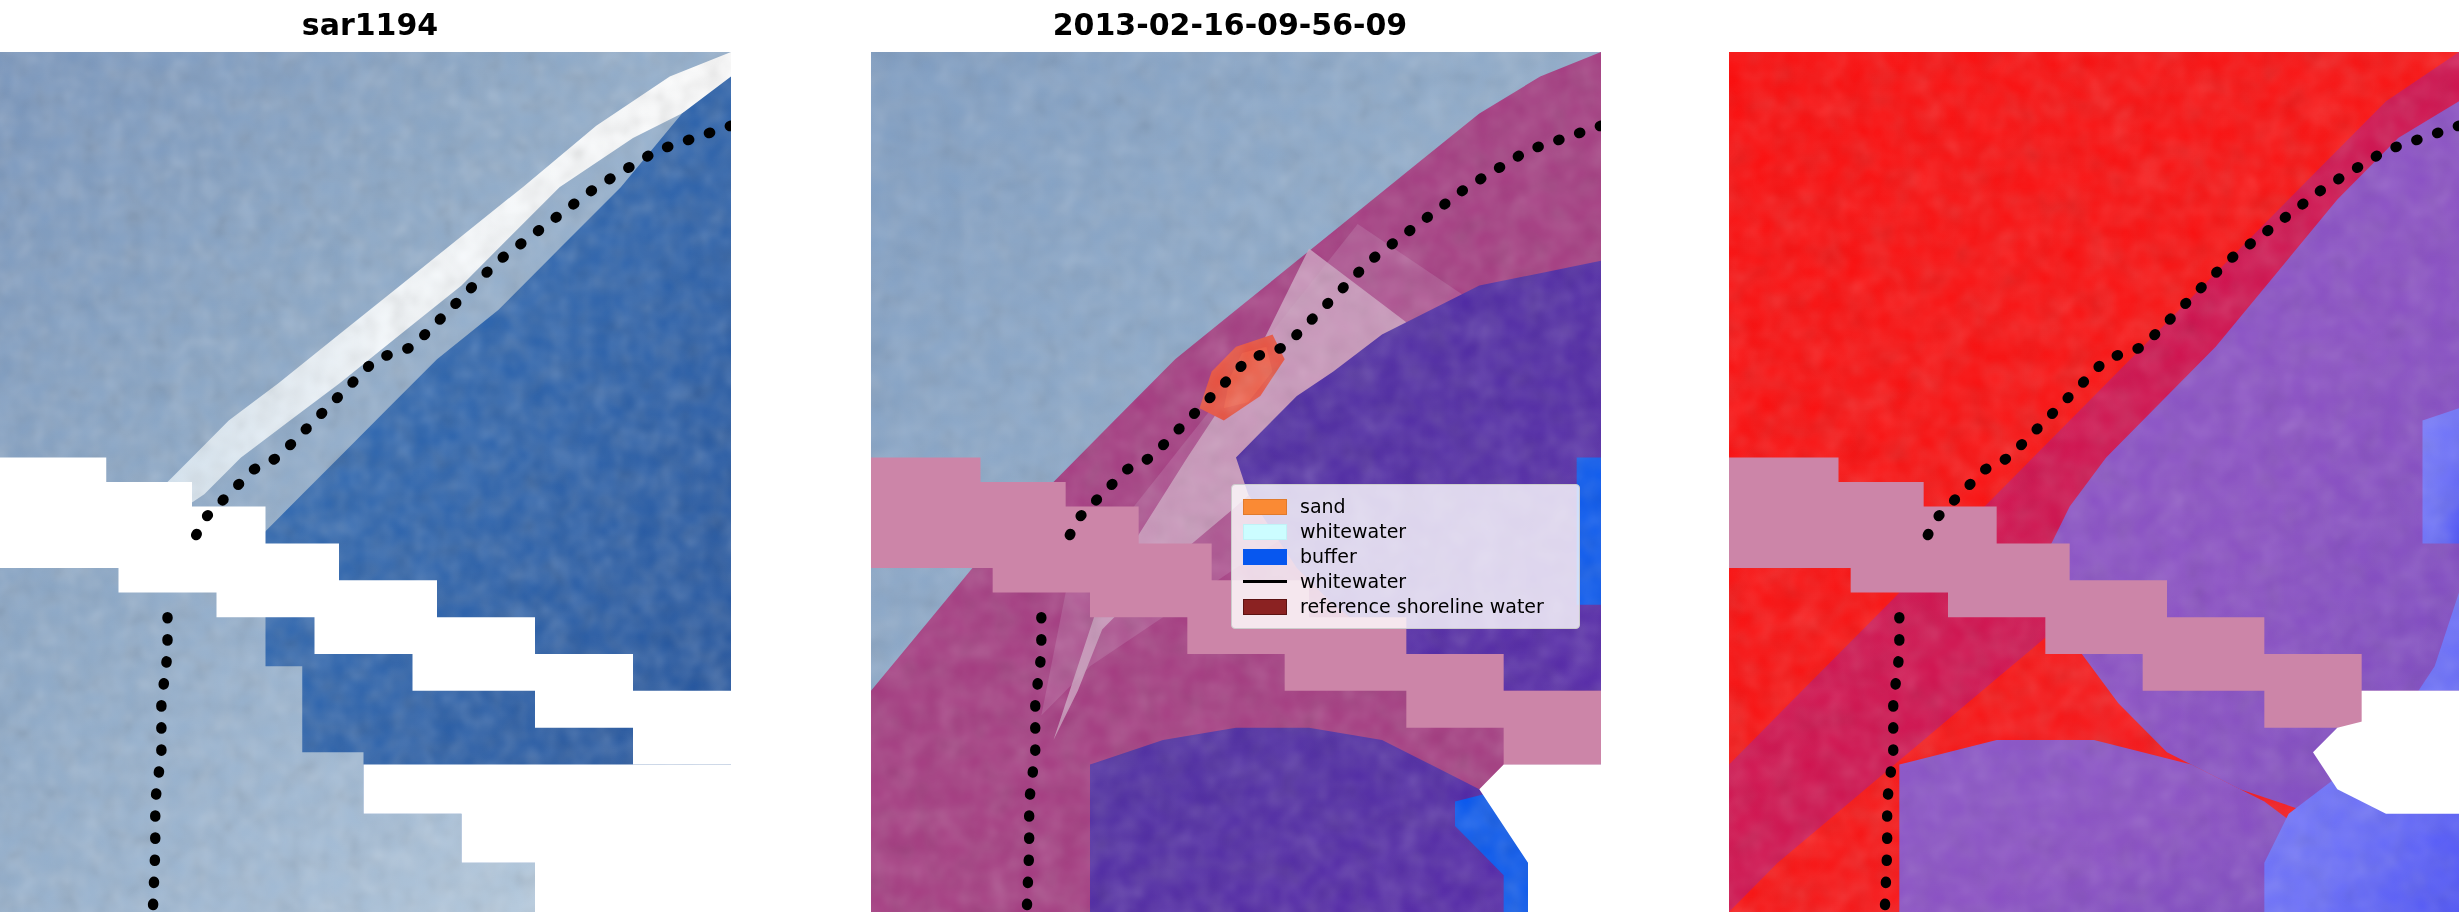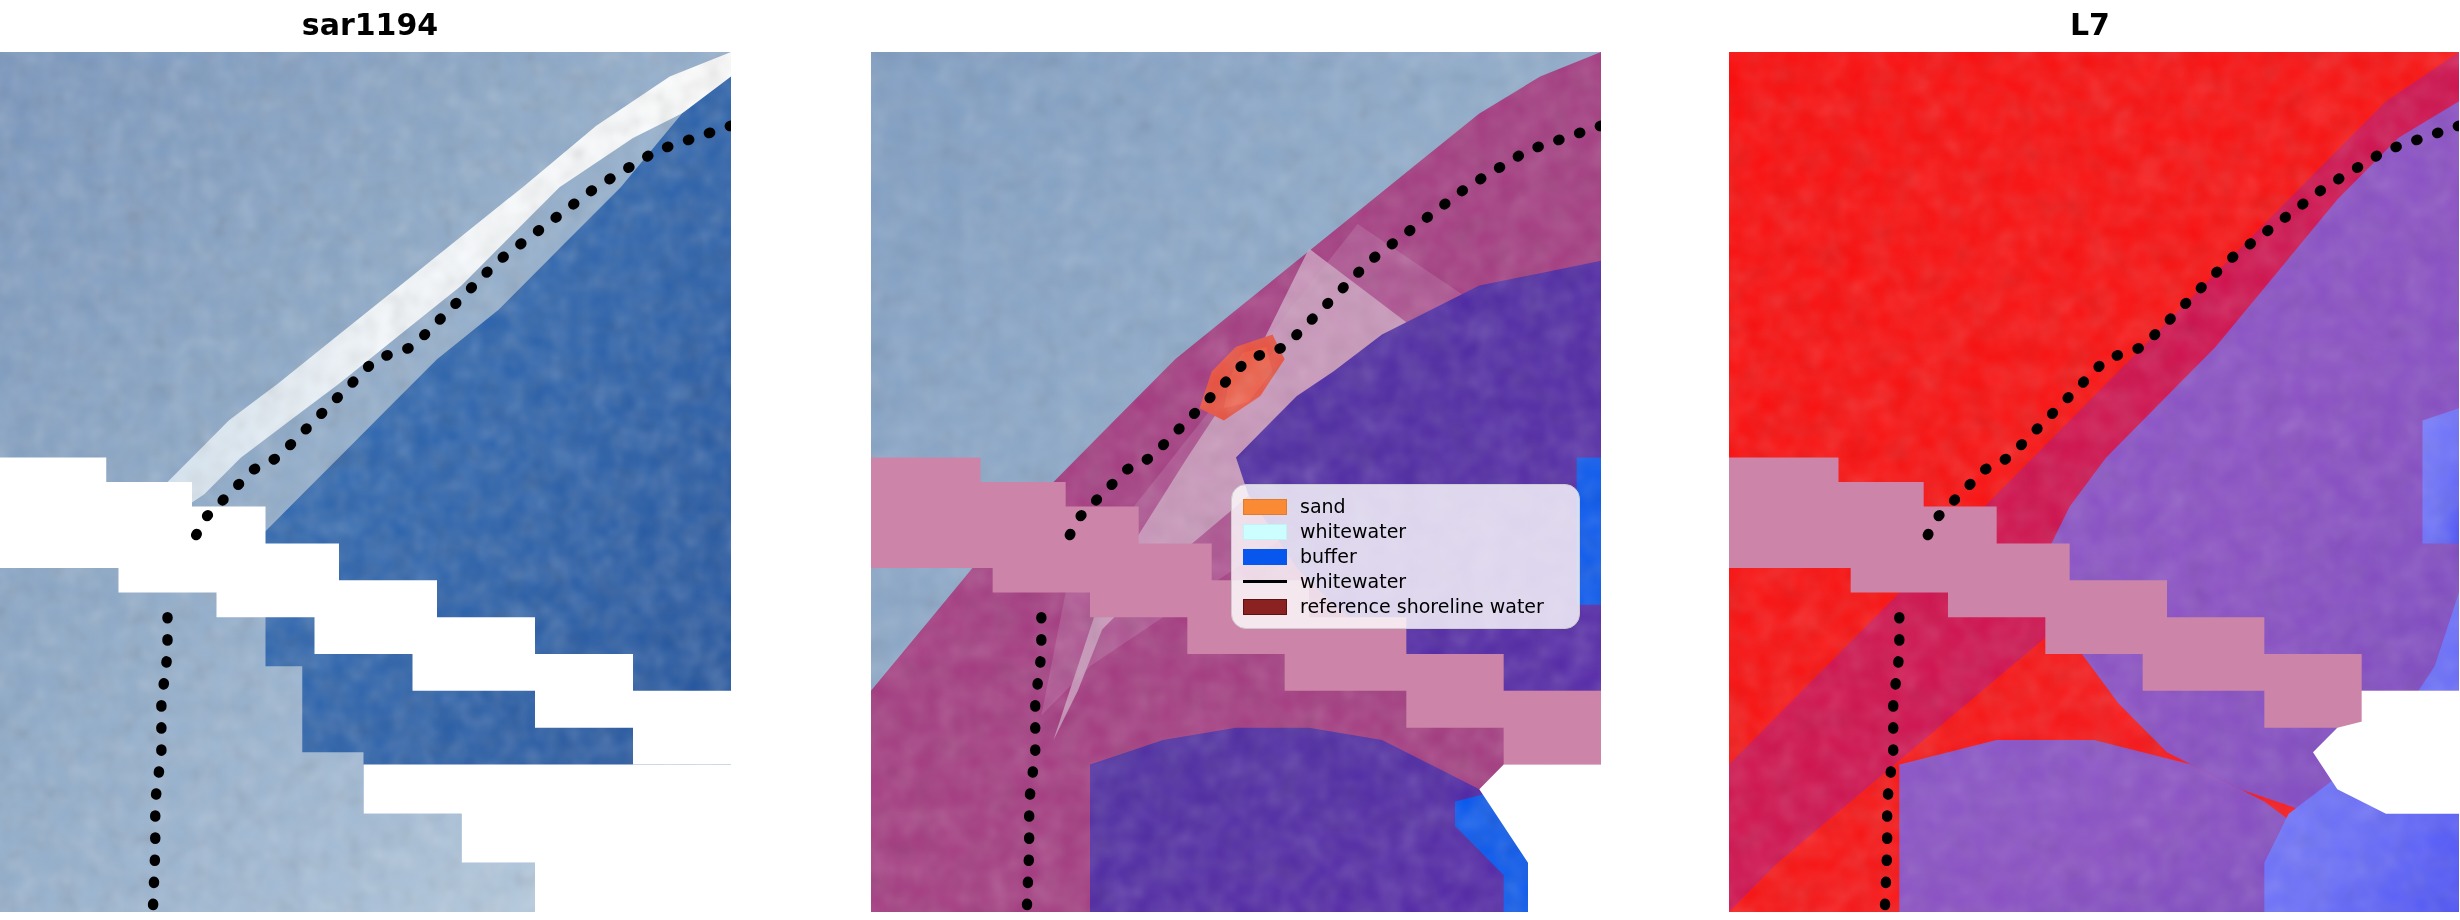--- a/index.html
+++ b/index.html
@@ -57,21 +57,21 @@
   #axes-l7    {width:730px; height:860px; left:9px;}
 
   
   .legend{
     position:absolute;
     left:1231px;top:484px;
     width:349px;
     box-sizing:border-box;
     background:rgba(255,255,255,0.80);
     border:1px solid #cccccc;
-    border-radius:15px;
+    border-radius:4px;
     padding:9px 10px 9px 11px;
     z-index:40;
   }
   .legend-row{
     display:flex;
     align-items:center;
     height:25px;
   }
   .legend-swatch{
     width:44px;height:16px;
@@ -154,20 +154,21 @@
 
       <svg class="svg-layer" viewBox="0 0 60 70" preserveAspectRatio="none">
         <path d="M60,6 L54,8 L49,11 L45,14 L41,17 L38,20 L36,22 L34,24 L31,25
                  L29,27 L27,29 L25,31 L23,33 L21,34 L19,36 L17,38 L16,40" fill="none" stroke="#000000" stroke-width="0.85" stroke-linecap="round" stroke-dasharray="0.1,1.7"></path>
         <path d="M14,46 L14,49 L13.5,53 L13.5,57 L13,61 L13,65 L12.8,70" fill="none" stroke="#000000" stroke-width="0.85" stroke-linecap="round" stroke-dasharray="0.1,1.7"></path>
       </svg>
     </div>
   </div>
 
   <div class="panel" id="panel-class">
+    <div class="panel-title">2013-02-16-09-56-09</div>
     <div class="axes" id="axes-class">
       <svg class="raster" viewBox="0 0 60 70" preserveAspectRatio="none">
         <defs>
           <linearGradient id="clLand" x1="0" y1="0" x2="1" y2="1">
             <stop offset="0%" stop-color="#7d9cc2"></stop>
             <stop offset="60%" stop-color="#95b0cd"></stop>
             <stop offset="100%" stop-color="#b3c8dc"></stop>
           </linearGradient>
           <linearGradient id="clSand" x1="0" y1="0" x2="1" y2="1">
             <stop offset="0%" stop-color="#a8387e"></stop>
@@ -228,21 +229,20 @@
 
       <svg class="svg-layer" viewBox="0 0 60 70" preserveAspectRatio="none">
         <path d="M60,6 L54,8 L49,11 L45,14 L41,17 L38,20 L36,22 L34,24 L31,25
                  L29,27 L27,29 L25,31 L23,33 L21,34 L19,36 L17,38 L16,40" fill="none" stroke="#000000" stroke-width="0.85" stroke-linecap="round" stroke-dasharray="0.1,1.7"></path>
         <path d="M14,46 L14,49 L13.5,53 L13.5,57 L13,61 L13,65 L12.8,70" fill="none" stroke="#000000" stroke-width="0.85" stroke-linecap="round" stroke-dasharray="0.1,1.7"></path>
       </svg>
     </div>
   </div>
 
   <div class="panel" id="panel-l7">
-    <div class="panel-title">L7</div>
     <div class="axes" id="axes-l7">
       <svg class="raster" viewBox="0 0 60 70" preserveAspectRatio="none">
         <defs>
           <linearGradient id="l7Red" x1="0" y1="0" x2="1" y2="1">
             <stop offset="0%" stop-color="#fb0a0a"></stop>
             <stop offset="50%" stop-color="#fa1111"></stop>
             <stop offset="100%" stop-color="#f51a22"></stop>
           </linearGradient>
           <linearGradient id="l7Crimson" x1="0" y1="0" x2="1" y2="1">
             <stop offset="0%" stop-color="#d4104a"></stop>

